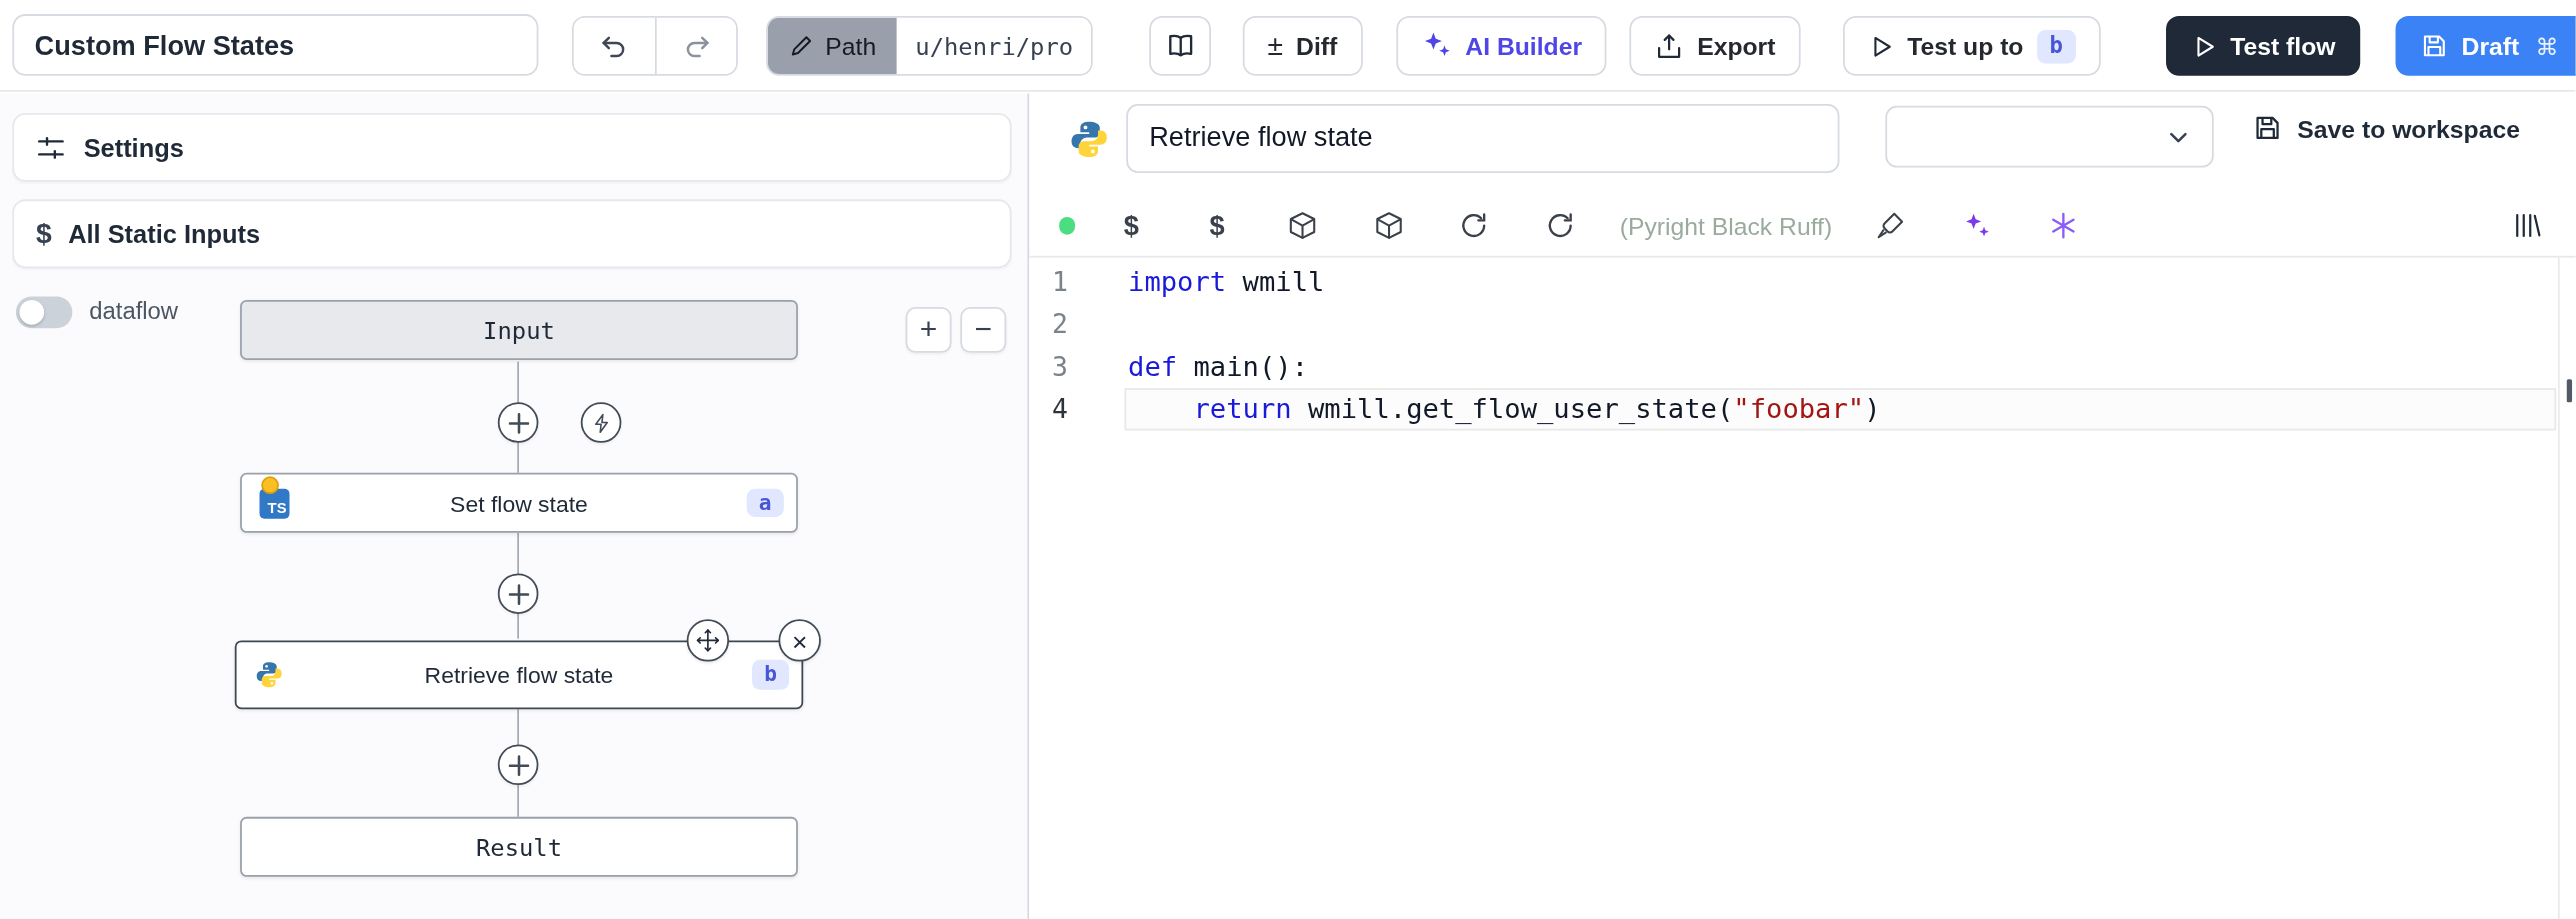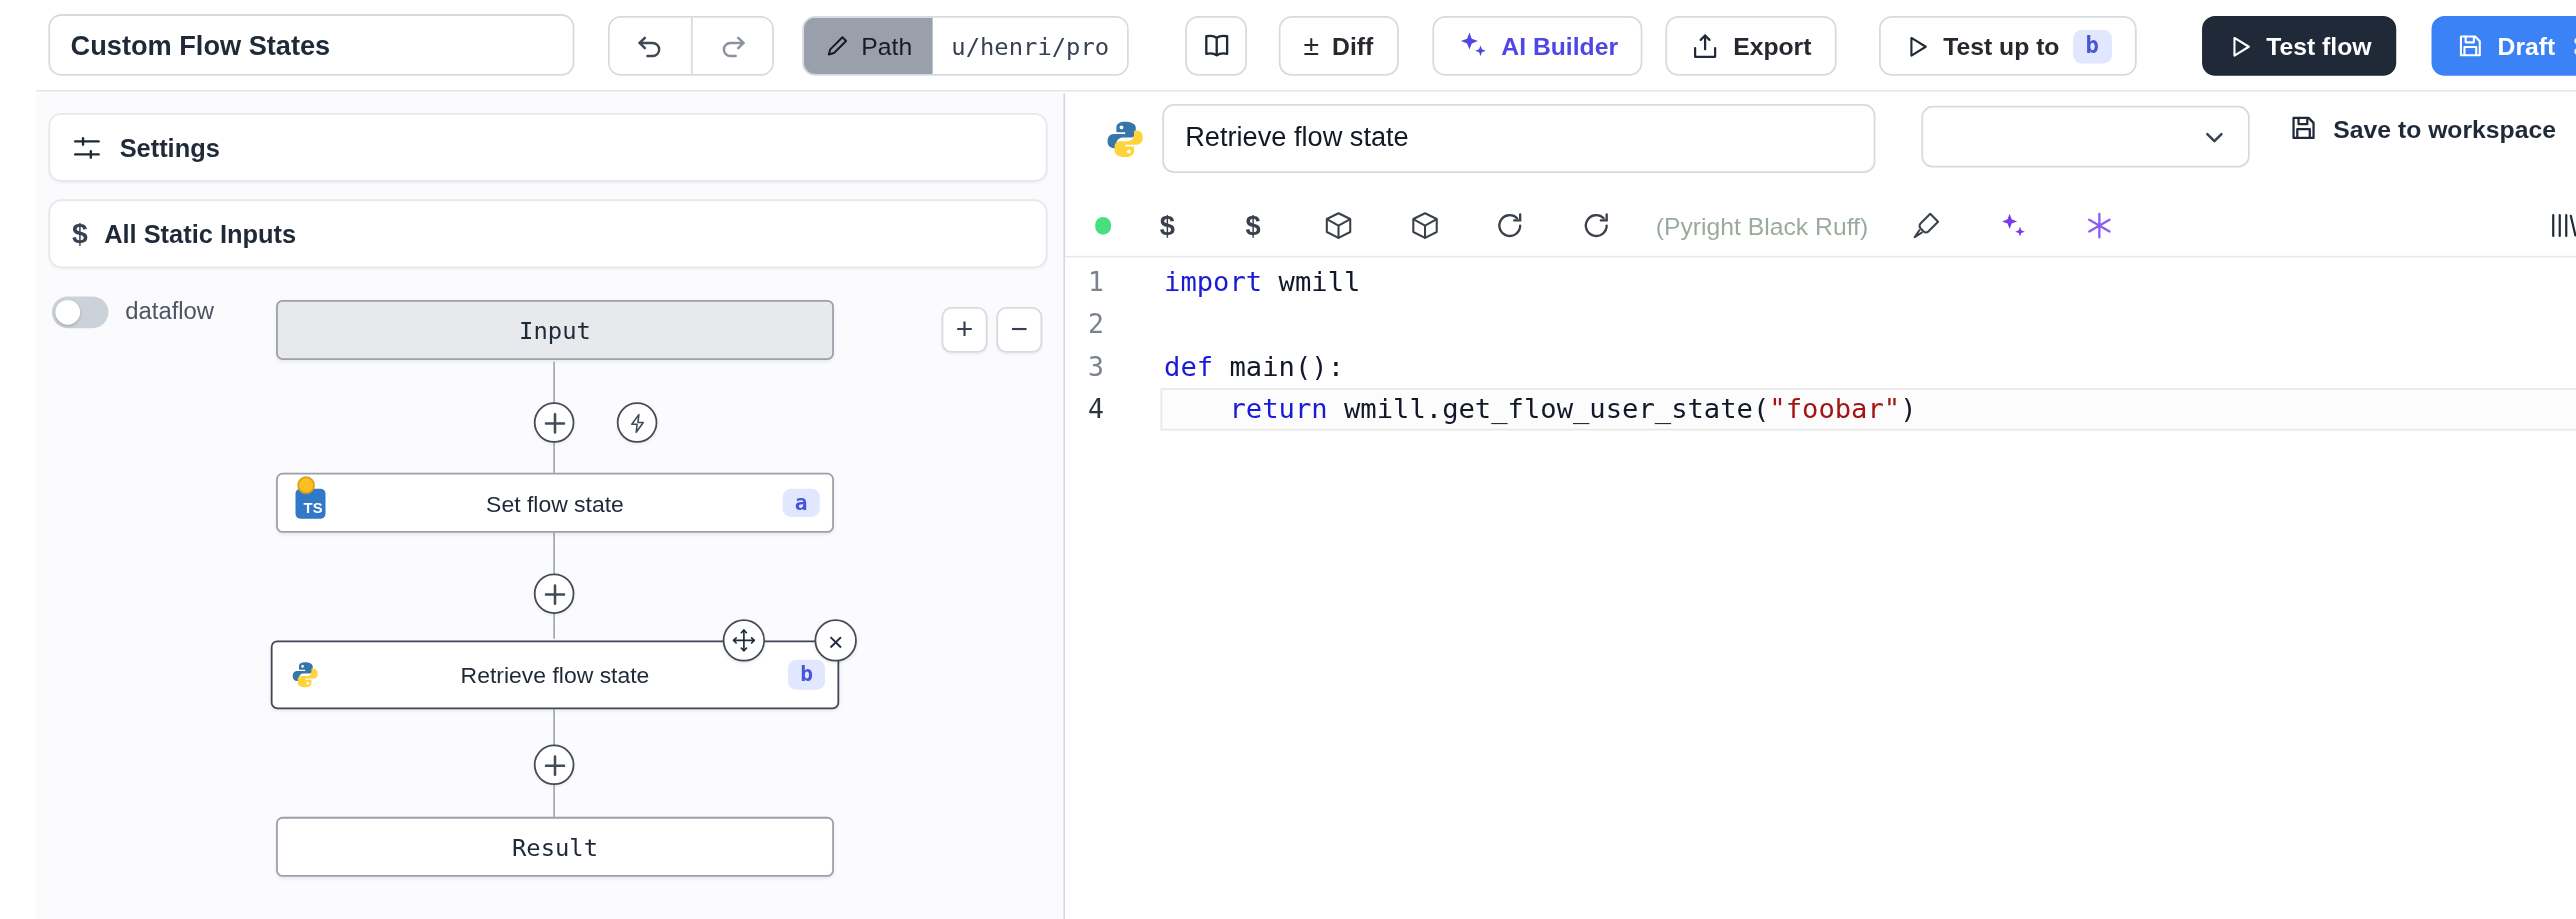--- a/index.html
+++ b/index.html
@@ -4,21 +4,21 @@
 <style>
   :root{
     --accent-blue:#3b82f6; --dark-btn:#1f2937; --ai-accent:#4f46e5;
     --badge-bg:#e0e7ff; --badge-text:#4855d6;
     --kw:#1a1ad9; --str:#a31515; --code:#111827; --status-green:#4ade80;
     --border:#d6dae1; --border-light:#e5e8ec; --node-border:#9aa1ab;
   }
   *{box-sizing:border-box; margin:0; padding:0;}
   html,body{background:#fff;}
   body{font-family:"Liberation Sans",sans-serif; color:#1f2937;}
-  #stage{width:2576px;height:919px;overflow:hidden;position:relative;background:#fff;padding-left:36px;}
+  #stage{width:2576px;height:919px;overflow:hidden;position:relative;background:#fff;}
   #canvas{width:1459px;height:521px;position:relative;transform:scale(1.76531,1.76429);transform-origin:top left;overflow:hidden;background:#fff;}
 
   
   .topbar{position:absolute;left:0;top:0;width:1459px;height:52px;background:#fff;border-bottom:0.9px solid #e6e8eb;z-index:5;}
   .topbar > *{position:absolute;top:9.3px;}
   .flow-name{left:7.4px;top:8.4px;width:298px;height:35px;border:0.9px solid var(--border);border-radius:7.4px;padding:0 11.2px;font-family:"Liberation Sans",sans-serif;font-size:15.4px;font-weight:700;color:#1f2937;background:#fff;outline:none;}
   .btn{display:inline-flex;align-items:center;gap:7.4px;height:34px;padding:0 13px;background:#fff;border:0.9px solid var(--border);border-radius:7.4px;font-size:14px;font-weight:700;color:#25292f;cursor:pointer;font-family:inherit;white-space:nowrap;}
   .btn .ic{display:inline-flex;}
   .btn.icon-only{padding:0;justify-content:center;}
   .btn.ai{color:var(--ai-accent);}

